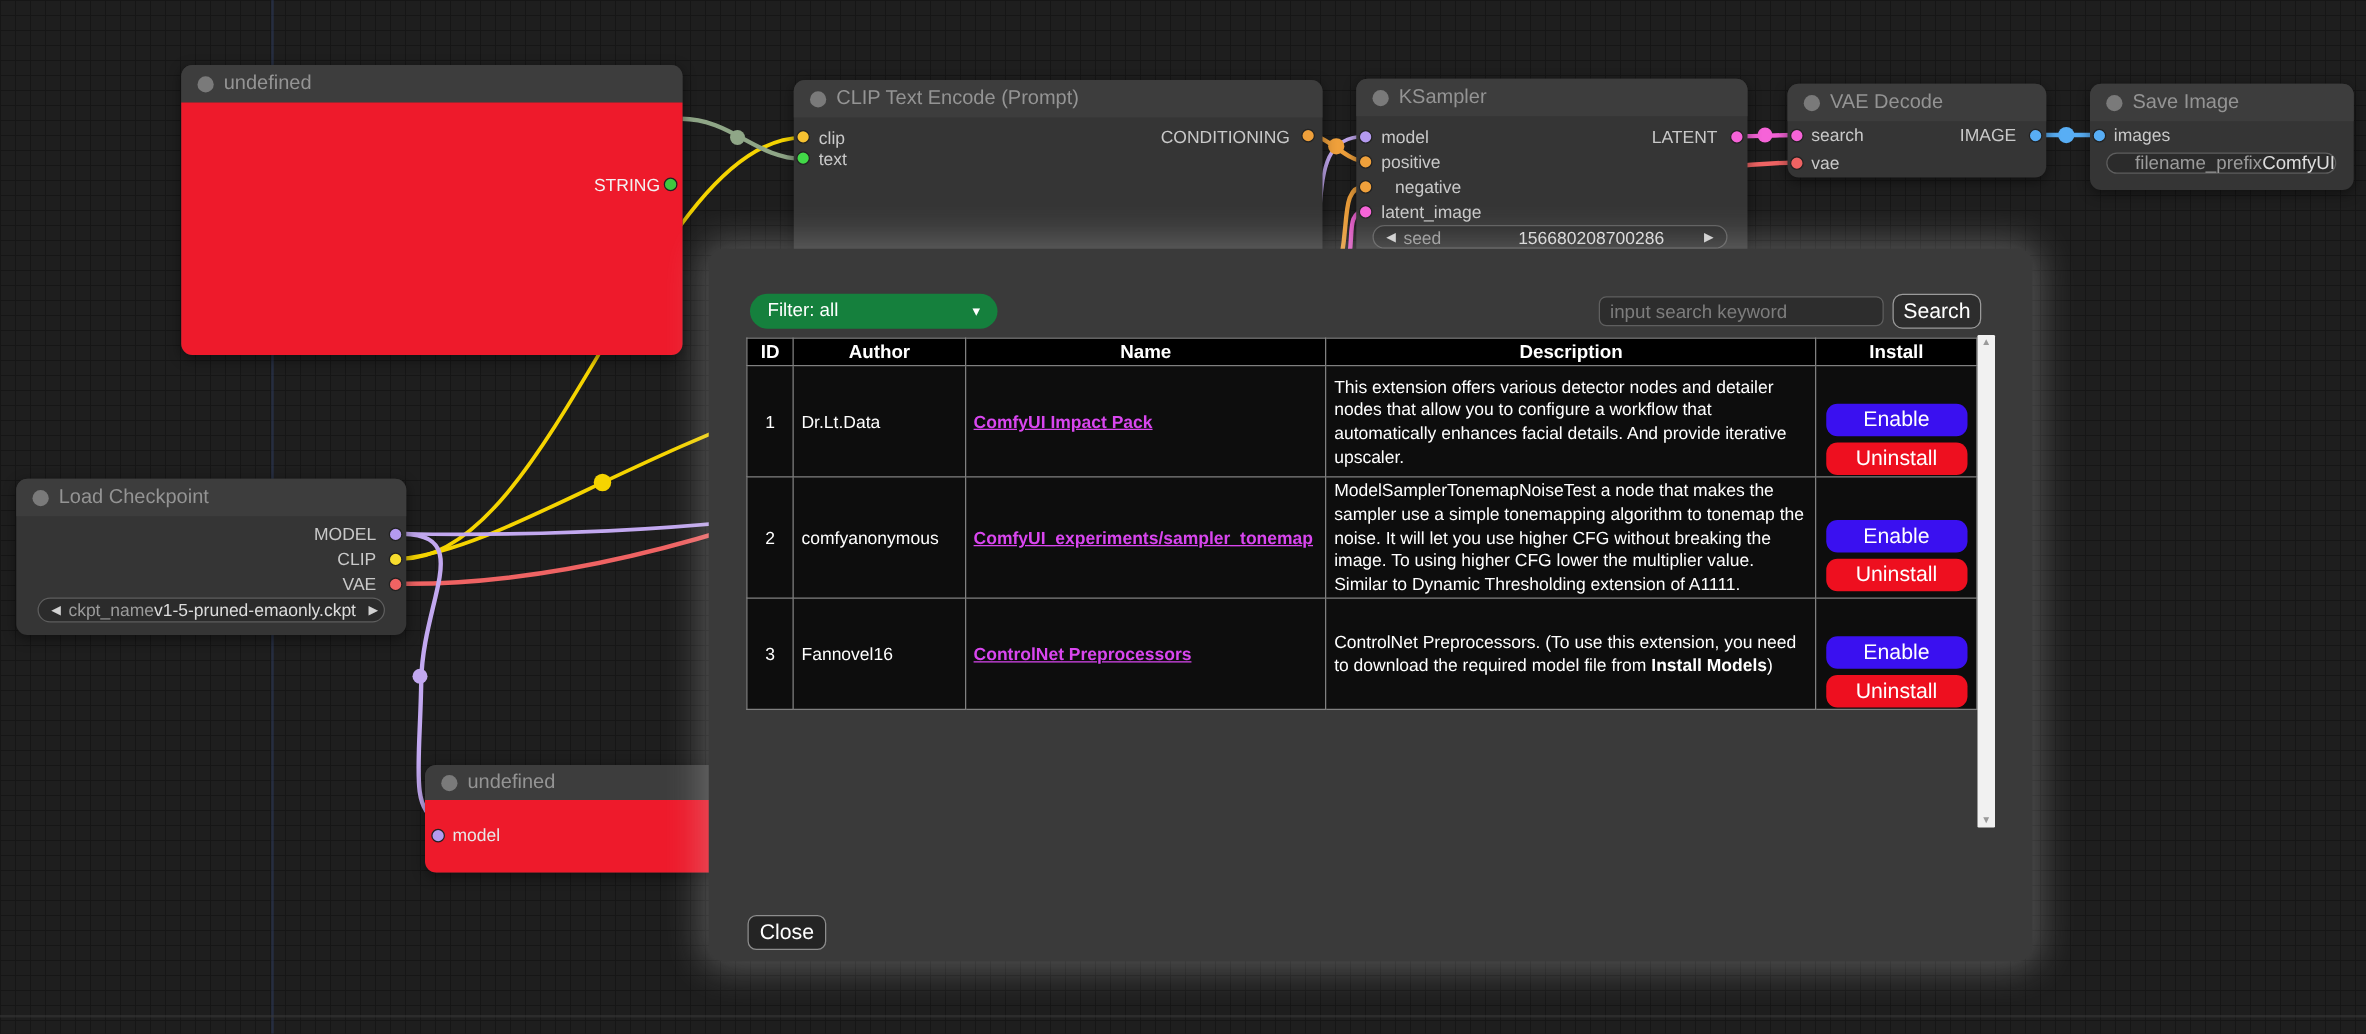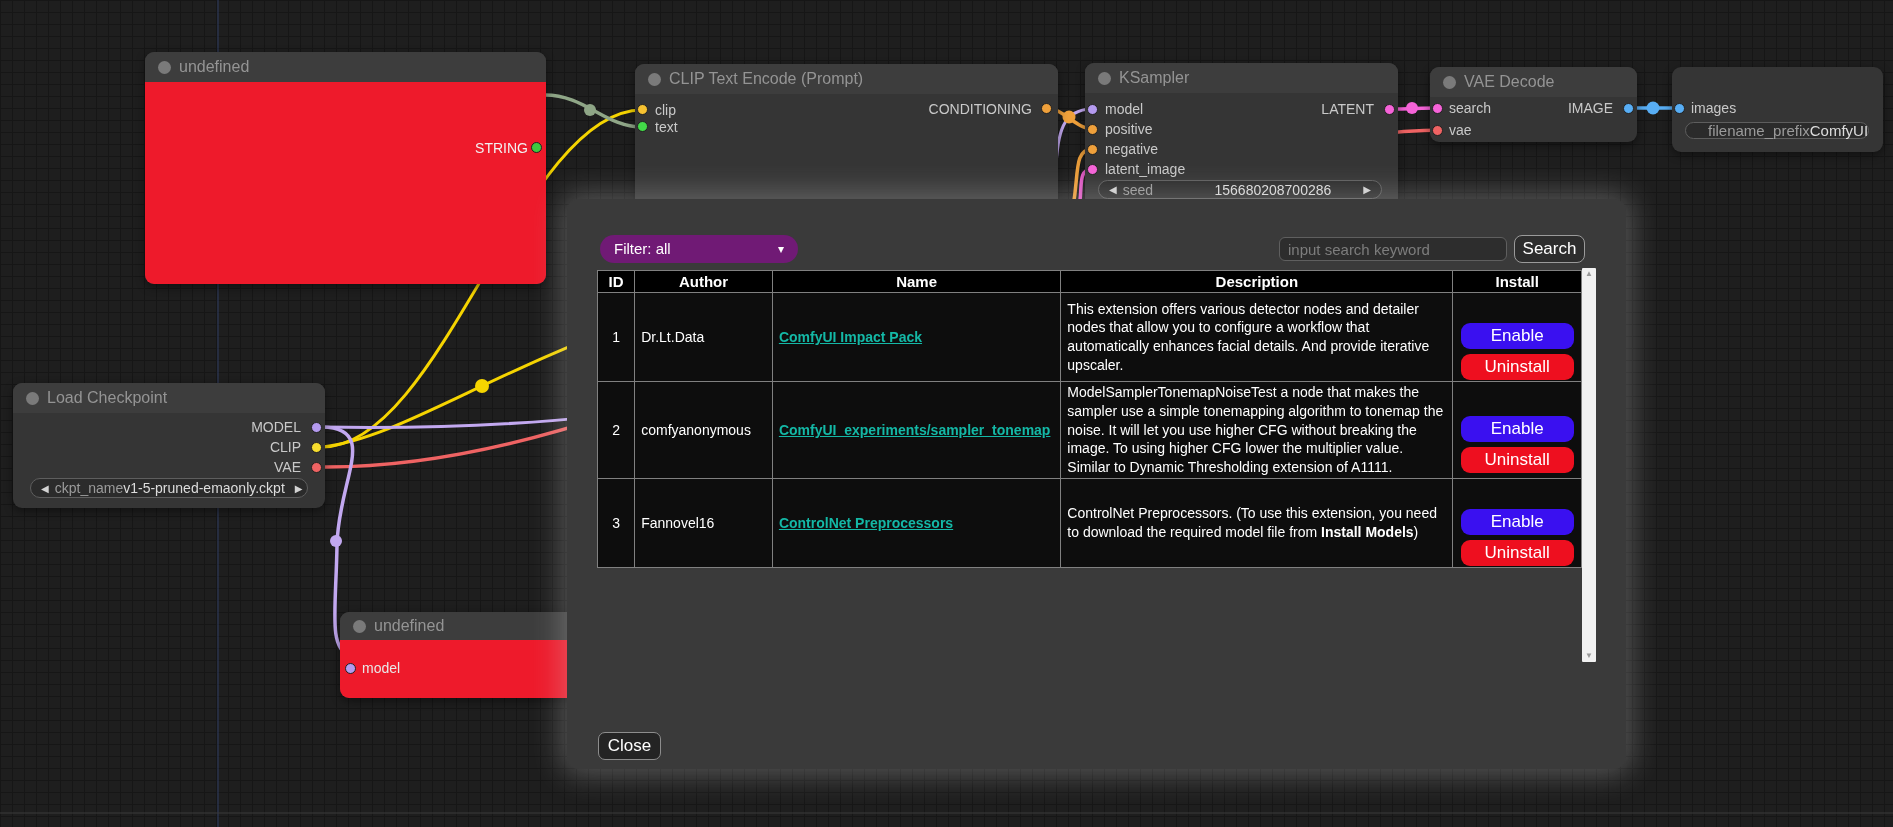--- a/index.html
+++ b/index.html
@@ -41,21 +41,21 @@
   }
   .widget .wlabel{color:#9b9b9b;}
   .widget .arrow{color:#d2d2d2;font-size:10px;}
   
   .modal{
     position:absolute;left:567px;top:199px;width:1059px;height:570px;z-index:10;
     background:#3a3a3a;border-radius:12px;
     box-shadow:0 0 30px 6px rgba(215,215,215,.3);
   }
   .filter-select{
-    position:absolute;left:33px;top:36px;width:198px;height:28px;background:#701a75;
+    position:absolute;left:33px;top:36px;width:198px;height:28px;background:#15803d;
     border-radius:14px;color:#fff;font-size:15px;line-height:28px;padding:0 14px;
     box-sizing:border-box;display:flex;justify-content:space-between;align-items:center;cursor:pointer;
   }
   .filter-select .chev{font-size:12px;color:#fff;}
   .search-input{
     position:absolute;left:712px;top:38px;width:228px;height:24px;background:#2d2d2d;
     border:1px solid #5f5f5f;border-radius:6px;color:#ddd;font-size:15px;padding:0 8px;
     box-sizing:border-box;outline:none;font-family:"Liberation Sans",sans-serif;
   }
   .search-input::placeholder{color:#7d7d7d;}
@@ -64,21 +64,21 @@
     border:1px solid #9a9a9a;border-radius:8px;color:#fff;font-size:17px;cursor:pointer;
     font-family:"Liberation Sans",sans-serif;padding:0;
   }
   .tablewrap{position:absolute;left:30px;top:71px;width:873px;}
   table.ext{border-collapse:collapse;table-layout:fixed;width:985px;background:#0d0d0d;}
   table.ext th,table.ext td{border:1px solid #808080;color:#fff;}
   table.ext th{background:#000;font-size:15px;font-weight:bold;height:21px;padding:0 2px;}
   table.ext td{font-size:14px;padding:1px 6px;vertical-align:middle;}
   td.c-id{text-align:center;}
   td.c-desc{font-size:13.5px;line-height:1.34;padding:2px 4px 2px 5px;vertical-align:top;margin-top:27px;}
-  .ext a{color:#14b8a6;font-weight:bold;text-decoration:underline;cursor:pointer;}
+  .ext a{color:#d946ef;font-weight:bold;text-decoration:underline;cursor:pointer;}
   .btncol{display:flex;flex-direction:column;align-items:center;gap:5px;}
   .btn-enable,.btn-uninstall{
     width:113px;height:26px;border:none;border-radius:9px;color:#fff;font-size:17px;
     cursor:pointer;font-family:"Liberation Sans",sans-serif;padding:0;
   }
   .btn-enable{background:#3a10f0;margin-top:29px;}
   .btn-uninstall{background:#ee0f1f;}
   .scrollbar{
     position:absolute;left:1015px;top:69px;width:14px;height:394px;background:#f1f1f1;
     border-radius:1px;display:flex;flex-direction:column;justify-content:space-between;
@@ -147,21 +147,21 @@
   <span class="pdot" style="right:6px;top:39px;background:#efa03b;"></span>
 </div>
 
 <div class="node" style="left:1085px;top:63px;width:313px;height:150px;">
   <div class="ntitle"><span class="tdot"></span><span>KSampler</span></div>
   <span class="pdot" style="left:2px;top:41px;background:#b49aef;"></span>
   <div class="slot" style="left:20px;top:38px;">model</div>
   <span class="pdot" style="left:2px;top:61px;background:#efa03b;"></span>
   <div class="slot" style="left:20px;top:58px;">positive</div>
   <span class="pdot" style="left:2px;top:81px;background:#efa03b;"></span>
-  <div class="slot" style="left:20px;top:78px;">negative</div>
+  <div class="slot" style="left:31px;top:78px;">negative</div>
   <span class="pdot" style="left:2px;top:101px;background:#f663d8;"></span>
   <div class="slot" style="left:20px;top:98px;">latent_image</div>
   <div class="slot right" style="right:24px;top:38px;">LATENT</div>
   <span class="pdot" style="right:3px;top:41px;background:#f663d8;"></span>
   <div class="widget" style="left:13px;top:117px;width:284px;height:19px;">
     <span class="arrow">◀</span>
     <span class="wlabel" style="margin-left:6px;">seed</span>
     <span style="margin-left:auto;margin-right:32px;">156680208700286</span>
     <span class="arrow">▶</span>
   </div>
@@ -171,20 +171,21 @@
   <div class="ntitle"><span class="tdot"></span><span>VAE Decode</span></div>
   <span class="pdot" style="left:2px;top:36px;background:#f663d8;"></span>
   <div class="slot" style="left:19px;top:33px;">search</div>
   <span class="pdot" style="left:2px;top:58px;background:#ef6363;"></span>
   <div class="slot" style="left:19px;top:55px;">vae</div>
   <div class="slot right" style="right:24px;top:33px;">IMAGE</div>
   <span class="pdot" style="right:3px;top:36px;background:#58aef5;"></span>
 </div>
 
 <div class="node" style="left:1672px;top:67px;width:211px;height:85px;">
+  <div class="ntitle"><span class="tdot"></span><span>Save Image</span></div>
   <span class="pdot" style="left:2px;top:36px;background:#58aef5;"></span>
   <div class="slot" style="left:19px;top:33px;">images</div>
   <div class="widget" style="left:13px;top:55px;width:184px;height:17px;font-size:15px;border-radius:9px;">
     <span class="wlabel" style="margin-left:12px;">filename_prefix</span>
     <span style="margin-left:auto;margin-right:8px;">ComfyUI</span>
   </div>
 </div>
 
 <div class="node" style="left:13px;top:383px;width:312px;height:125px;">
   <div class="ntitle"><span class="tdot"></span><span>Load Checkpoint</span></div>

